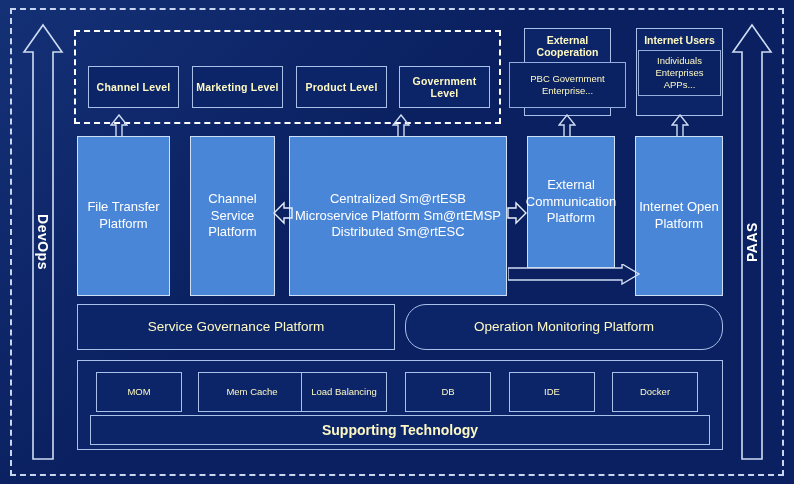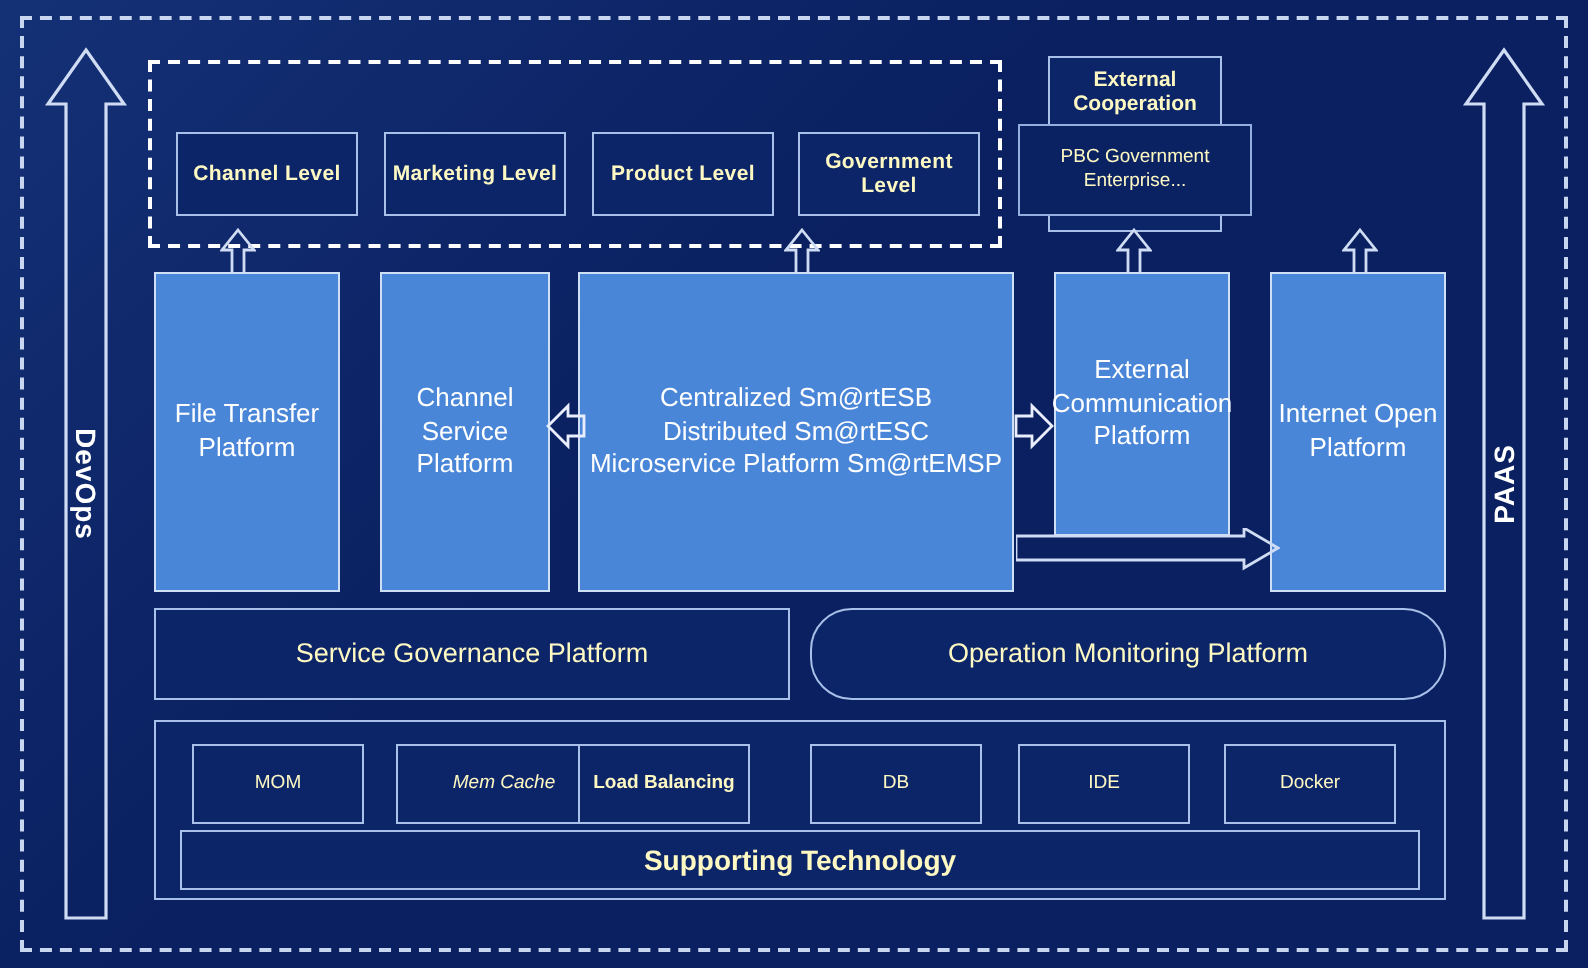--- a/index.html
+++ b/index.html
@@ -119,20 +119,24 @@
   </div>
   <div class="abs node lvl" style="left:399px;top:66px;width:91px;height:42px;">
     <span>Government Level</span>
   </div>
 
   <div class="abs node" style="left:524px;top:28px;width:87px;height:88px;flex-direction:column;justify-content:flex-start;padding-top:5px;">
     <span class="title-sm" style="display:block;width:100%;">External Cooperation</span>
     <span class="node inner sub-sm" style="margin-top:4px;width:75px;height:44px;display:flex;align-items:center;justify-content:center;padding:0 20px;">PBC Government Enterprise...</span>
   </div>
 
+  <div class="abs node" style="left:636px;top:28px;width:87px;height:88px;flex-direction:column;justify-content:flex-start;padding-top:5px;">
+    <span class="title-sm" style="display:block;width:100%;">Internet Users</span>
+    <span class="node inner sub-sm" style="margin-top:4px;width:75px;height:44px;display:flex;align-items:center;justify-content:center;padding:0 3px;">Individuals Enterprises APPs...</span>
+  </div>
 
   <div class="up-arrow" style="left:110px;top:114px;width:18px;height:24px;">
     <svg width="18" height="24" viewBox="0 0 18 24">
       <polygon points="9,1 17,11 12,11 12,23 6,23 6,11 1,11" fill="none" stroke="#cfdcf3" stroke-width="1.4"></polygon>
     </svg>
   </div>
   <div class="up-arrow" style="left:392px;top:114px;width:18px;height:24px;">
     <svg width="18" height="24" viewBox="0 0 18 24">
       <polygon points="9,1 17,11 12,11 12,23 6,23 6,11 1,11" fill="none" stroke="#cfdcf3" stroke-width="1.4"></polygon>
     </svg>
@@ -151,22 +155,22 @@
   <div class="abs plat" style="left:77px;top:136px;width:93px;height:160px;">
     <span>File Transfer Platform</span>
   </div>
 
   <div class="abs plat" style="left:190px;top:136px;width:85px;height:160px;">
     <span>Channel Service Platform</span>
   </div>
 
   <div class="abs plat" style="left:289px;top:136px;width:218px;height:160px;flex-direction:column;">
     <span>Centralized Sm@rtESB</span>
+    <span>Microservice Platform Sm@rtEMSP</span>
     <span>Distributed Sm@rtESC</span>
-    <span>Microservice Platform Sm@rtEMSP</span>
   </div>
 
   <div class="abs plat" style="left:527px;top:136px;width:88px;height:132px;">
     <span>External Communication Platform</span>
   </div>
 
   <div class="abs plat" style="left:635px;top:136px;width:88px;height:160px;">
     <span>Internet Open Platform</span>
   </div>
 
@@ -193,24 +197,24 @@
   </div>
   <div class="abs node gov" style="left:405px;top:304px;width:318px;height:46px;border-radius:21px;">
     <span>Operation Monitoring Platform</span>
   </div>
 
   <div class="abs node" style="left:77px;top:360px;width:646px;height:90px;display:block;"></div>
 
   <div class="abs node tech" style="left:96px;top:372px;width:86px;height:40px;">
     <span>MOM</span>
   </div>
-  <div class="abs node tech" style="left:198px;top:372px;width:108px;height:40px;font-style:italic;">
+  <div class="abs node tech" style="left:198px;top:372px;width:108px;height:40px;">
     <span>Mem Cache</span>
   </div>
-  <div class="abs node tech" style="left:289px;top:372px;width:86px;height:40px;font-weight:bold;">
+  <div class="abs node tech" style="left:301px;top:372px;width:86px;height:40px;">
     <span>Load Balancing</span>
   </div>
   <div class="abs node tech" style="left:405px;top:372px;width:86px;height:40px;">
     <span>DB</span>
   </div>
   <div class="abs node tech" style="left:509px;top:372px;width:86px;height:40px;">
     <span>IDE</span>
   </div>
   <div class="abs node tech" style="left:612px;top:372px;width:86px;height:40px;">
     <span>Docker</span>

